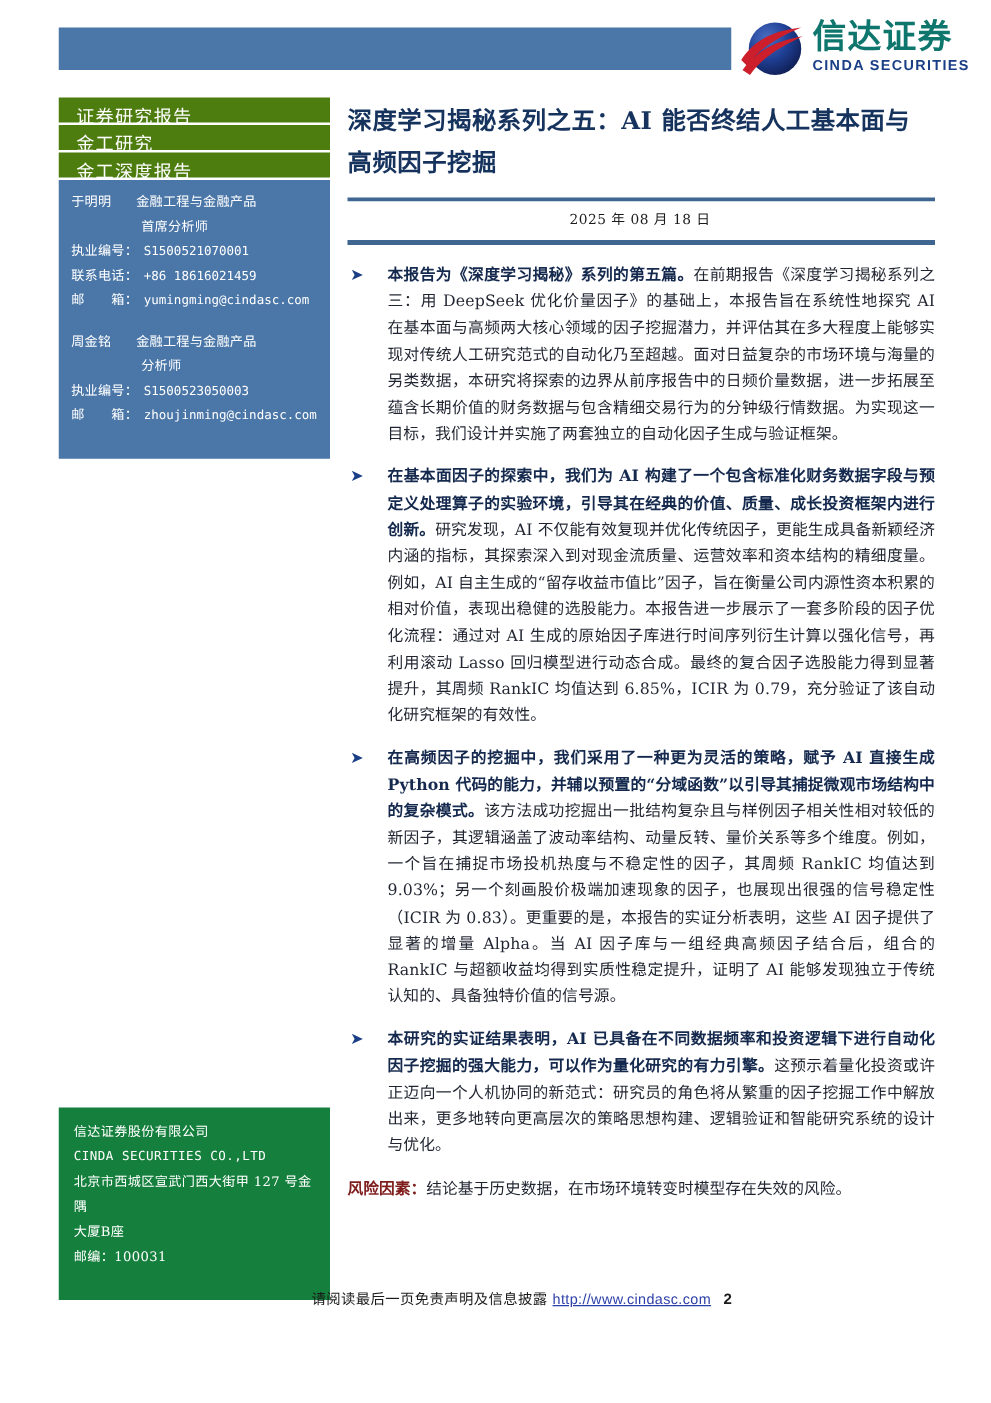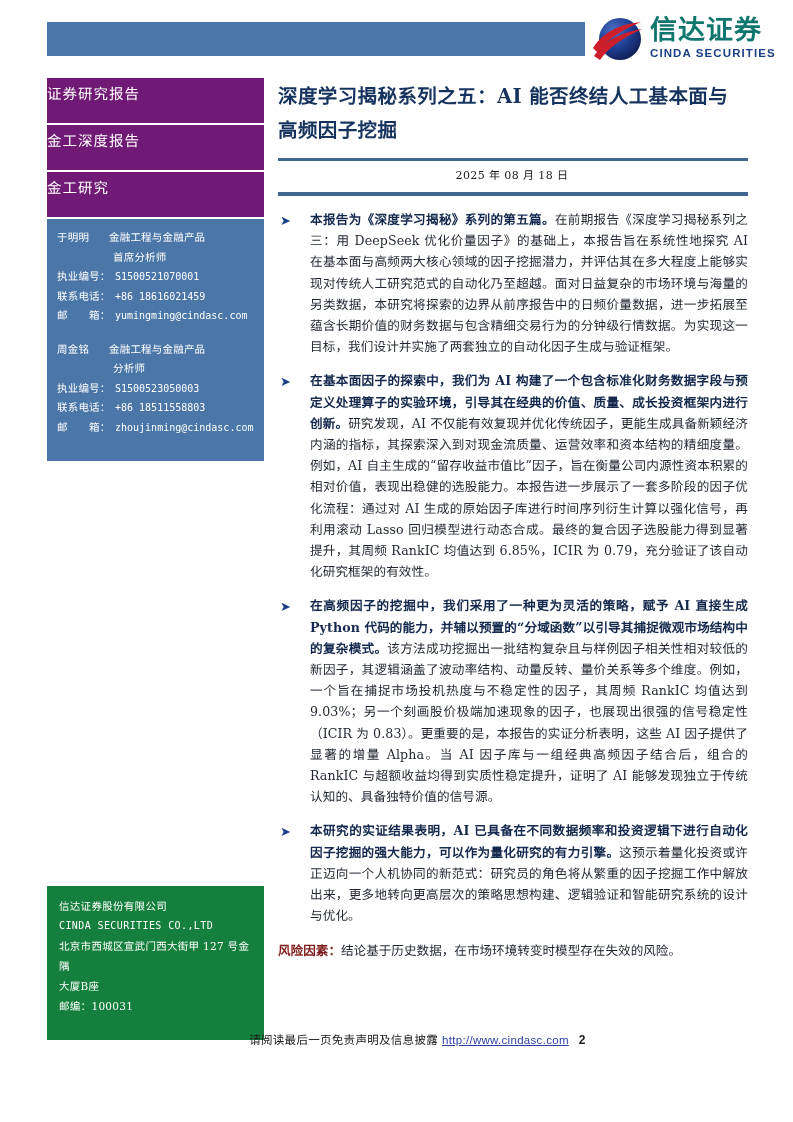--- a/index.html
+++ b/index.html
@@ -79,27 +79,28 @@
 
   
   .sidebar {
     position: absolute;
     left: 47px;
     top: 78px;
     width: 217px;
     height: 962px;
   }
   .side-tag {
-    background: #701a75;
+    background: #4d7c0f;
     color: #ffffff;
     font-family: "DejaVu Serif", serif;
     font-size: 14.5px;
     letter-spacing: 1px;
-    height: 45px;
+    height: 20px;
     line-height: 32px;
+    padding-left: 14px;
     margin-bottom: 2px;
     box-sizing: border-box;
   }
   .side-body {
     background: #4a76a8;
     color: #ffffff;
     padding: 9px 10px 10px 10px;
     box-sizing: border-box;
     min-height: 220px;
   }
@@ -284,22 +285,22 @@
       <div class="logo-text">
         <div class="logo-cn">信达证券</div>
         <div class="logo-en">CINDA SECURITIES</div>
       </div>
     </div>
   </div>
 
   <div class="sidebar">
 
     <div class="side-tag">证券研究报告</div>
+    <div class="side-tag">金工研究</div>
     <div class="side-tag">金工深度报告</div>
-    <div class="side-tag">金工研究</div>
 
     <div class="side-body">
 
       <div class="analyst-block">
         <div class="a-row">
           <span class="a-name">于明明</span><span>金融工程与金融产品</span>
         </div>
         <div class="a-row center-ind">首席分析师</div>
         <div class="a-row">
           <span class="lbl-sp">执业编号：</span><span class="mono">S1500521070001</span>
@@ -312,23 +313,20 @@
         </div>
       </div>
 
       <div class="analyst-block">
         <div class="a-row">
           <span class="a-name">周金铭</span><span>金融工程与金融产品</span>
         </div>
         <div class="a-row center-ind">分析师</div>
         <div class="a-row">
           <span class="lbl-sp">执业编号：</span><span class="mono">S1500523050003</span>
-        </div>
-        <div class="a-row">
-          <span class="lbl-sp">联系电话：</span><span class="mono">+86 18511558803</span>
         </div>
         <div class="a-row">
           <span class="lbl-sp">邮　　箱：</span><span class="mono">zhoujinming@cindasc.com</span>
         </div>
       </div>
 
     </div>
 
     <div class="side-footer">
       <div class="f-row">信达证券股份有限公司</div>

